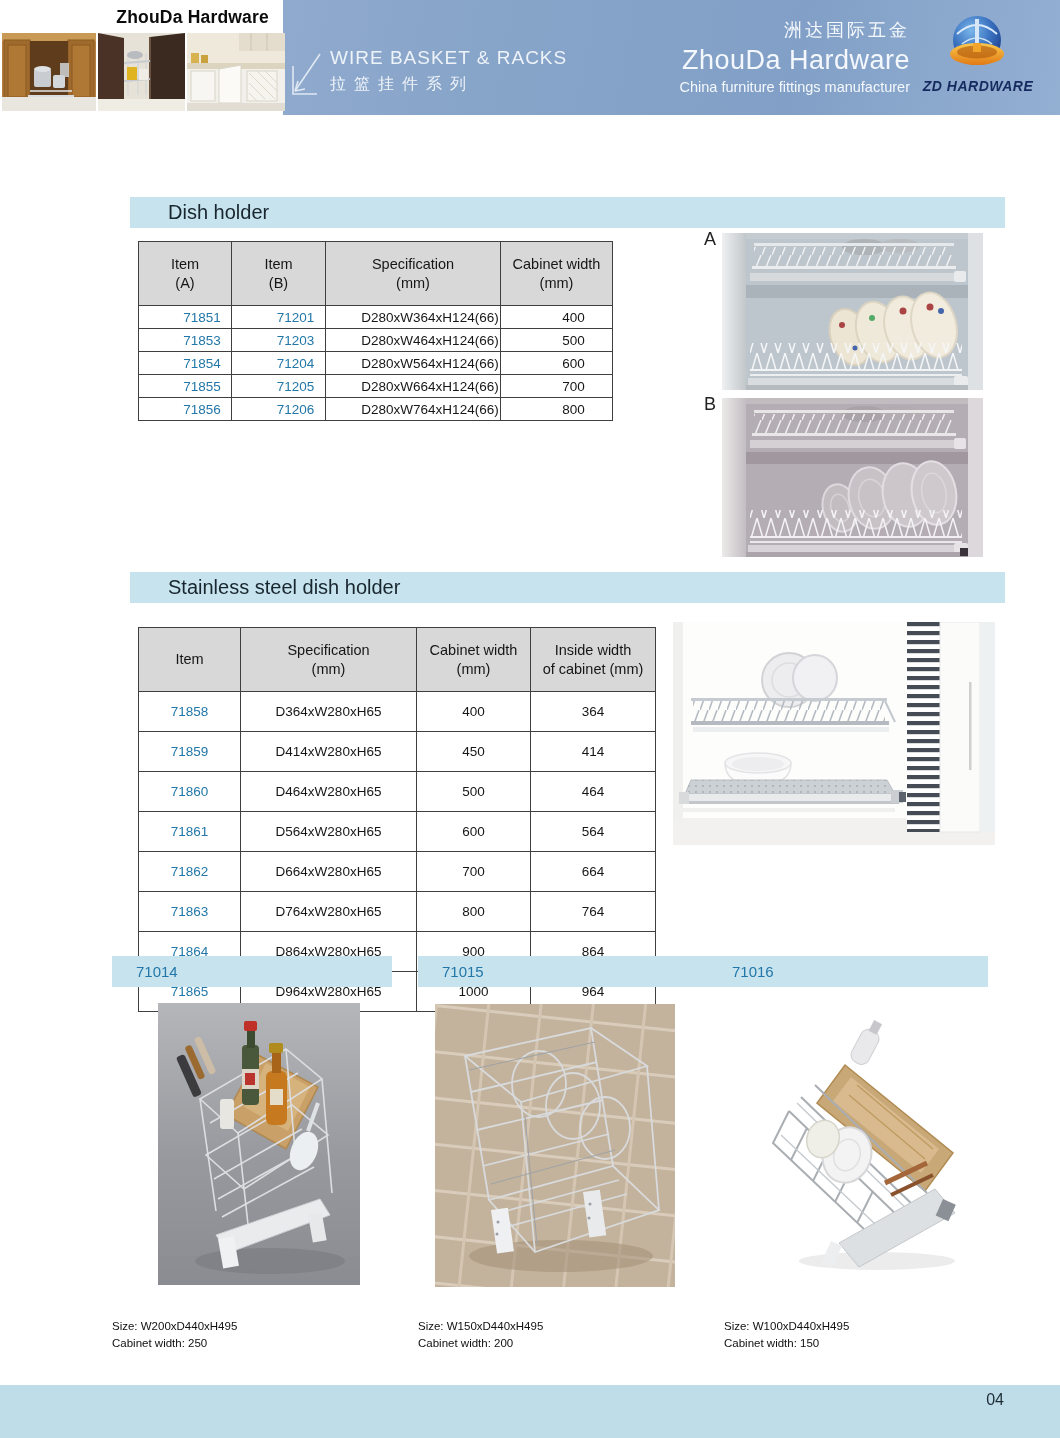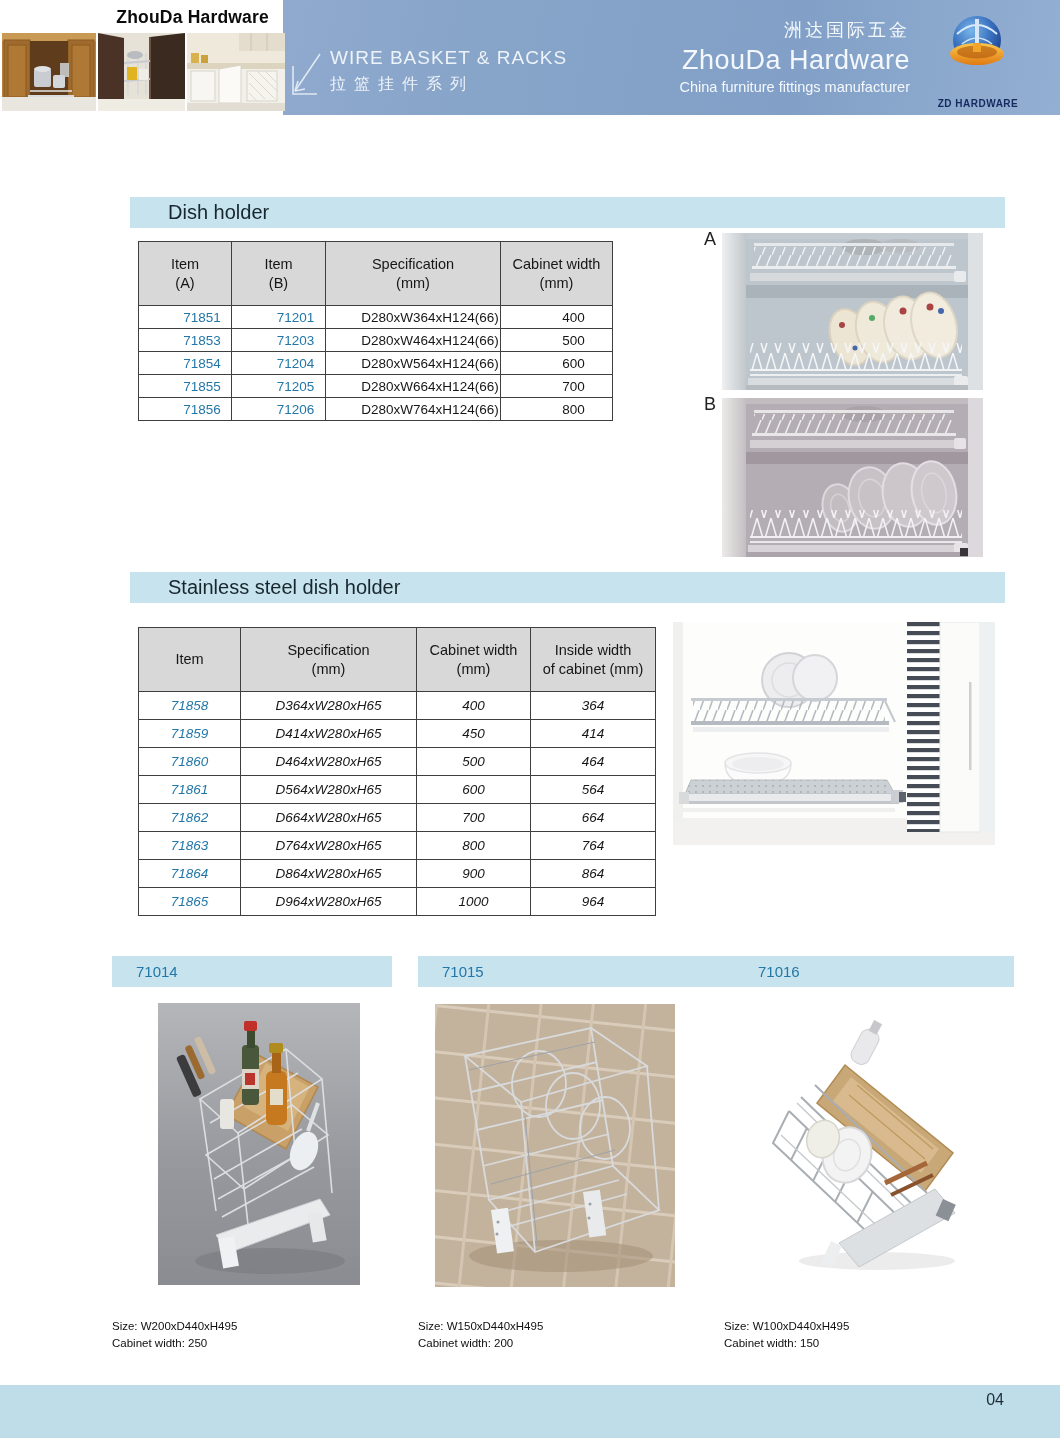--- a/index.html
+++ b/index.html
@@ -26,52 +26,52 @@
   .series-text{position:absolute;left:330px;top:47px;color:#eef3f9;}
   .series-en{font-size:19px;letter-spacing:1px;}
   .series-cn{font-size:16px;letter-spacing:8px;margin-top:5px;}
 
   .brand-block{position:absolute;right:150px;top:18px;text-align:right;color:#f4f8fc;}
   .brand-cn{font-size:18px;letter-spacing:3px;}
   .brand-en{font-size:27px;margin-top:3px;letter-spacing:.5px;}
   .brand-sub{font-size:14.5px;margin-top:3px;}
   .logo{position:absolute;left:908px;top:10px;width:140px;height:100px;}
   .logo-glyph{position:absolute;left:36px;top:2px;}
-  .logo-text{position:absolute;left:0;top:88px;width:140px;text-align:center;
-    font-size:10px;font-weight:700;color:#152a5e;letter-spacing:.5px;}
+  .logo-text{position:absolute;left:0;top:68px;width:140px;text-align:center;
+    font-size:14px;font-weight:700;font-style:italic;color:#152a5e;letter-spacing:.5px;}
 
   
   .title-bar{position:absolute;left:130px;width:875px;height:31px;background:var(--accent-bar);
     line-height:31px;padding-left:38px;font-size:20px;color:#18262e;}
   #bar-dish{top:197px;}
   #bar-stainless{top:572px;}
 
   
   table{border-collapse:collapse;table-layout:fixed;position:absolute;left:138px;background:#fff;}
   #table-dish{top:241px;width:474px;}
   #table-stainless{top:627px;width:517px;}
   th,td{border:1px solid var(--border);text-align:center;vertical-align:middle;color:#161616;}
   th{background:var(--thead-bg);font-weight:400;font-size:14.5px;height:64px;white-space:pre-line;line-height:1.3;}
   td{font-size:13.5px;}
   #table-dish td{height:23px;padding-left:34px;}
-  #table-stainless td{height:28px;font-style:italic;}
+  #table-stainless td{height:40px;}
   #table-dish tbody td:nth-child(-n+2){color:var(--item-blue);}
   #table-stainless tbody td:first-child{color:var(--item-blue);}
 
   
   .img-label{position:absolute;font-size:18px;color:#222;}
   .photo{position:absolute;}
   .photo svg{display:block;}
 
   
   .prod-bar{position:absolute;top:956px;height:31px;background:var(--accent-bar);
     line-height:31px;padding-left:24px;font-size:15px;color:var(--item-blue);}
   #pbar-0{left:112px;width:280px;}
   #pbar-1{left:418px;width:328px;}
-  #pbar-2{left:734px;width:280px;}
+  #pbar-2{left:708px;width:280px;}
   .prod-caption{position:absolute;top:1318px;font-size:11.5px;line-height:17px;color:#101010;}
   #pcap-0{left:112px;}
   #pcap-1{left:418px;}
   #pcap-2{left:724px;}
 
   
   .footer{position:absolute;left:0;top:1385px;width:1060px;height:53px;background:var(--footer-bg);}
   .page-number{position:absolute;right:56px;top:6px;font-size:16px;color:#1e2d35;}
 </style>
 </head>

